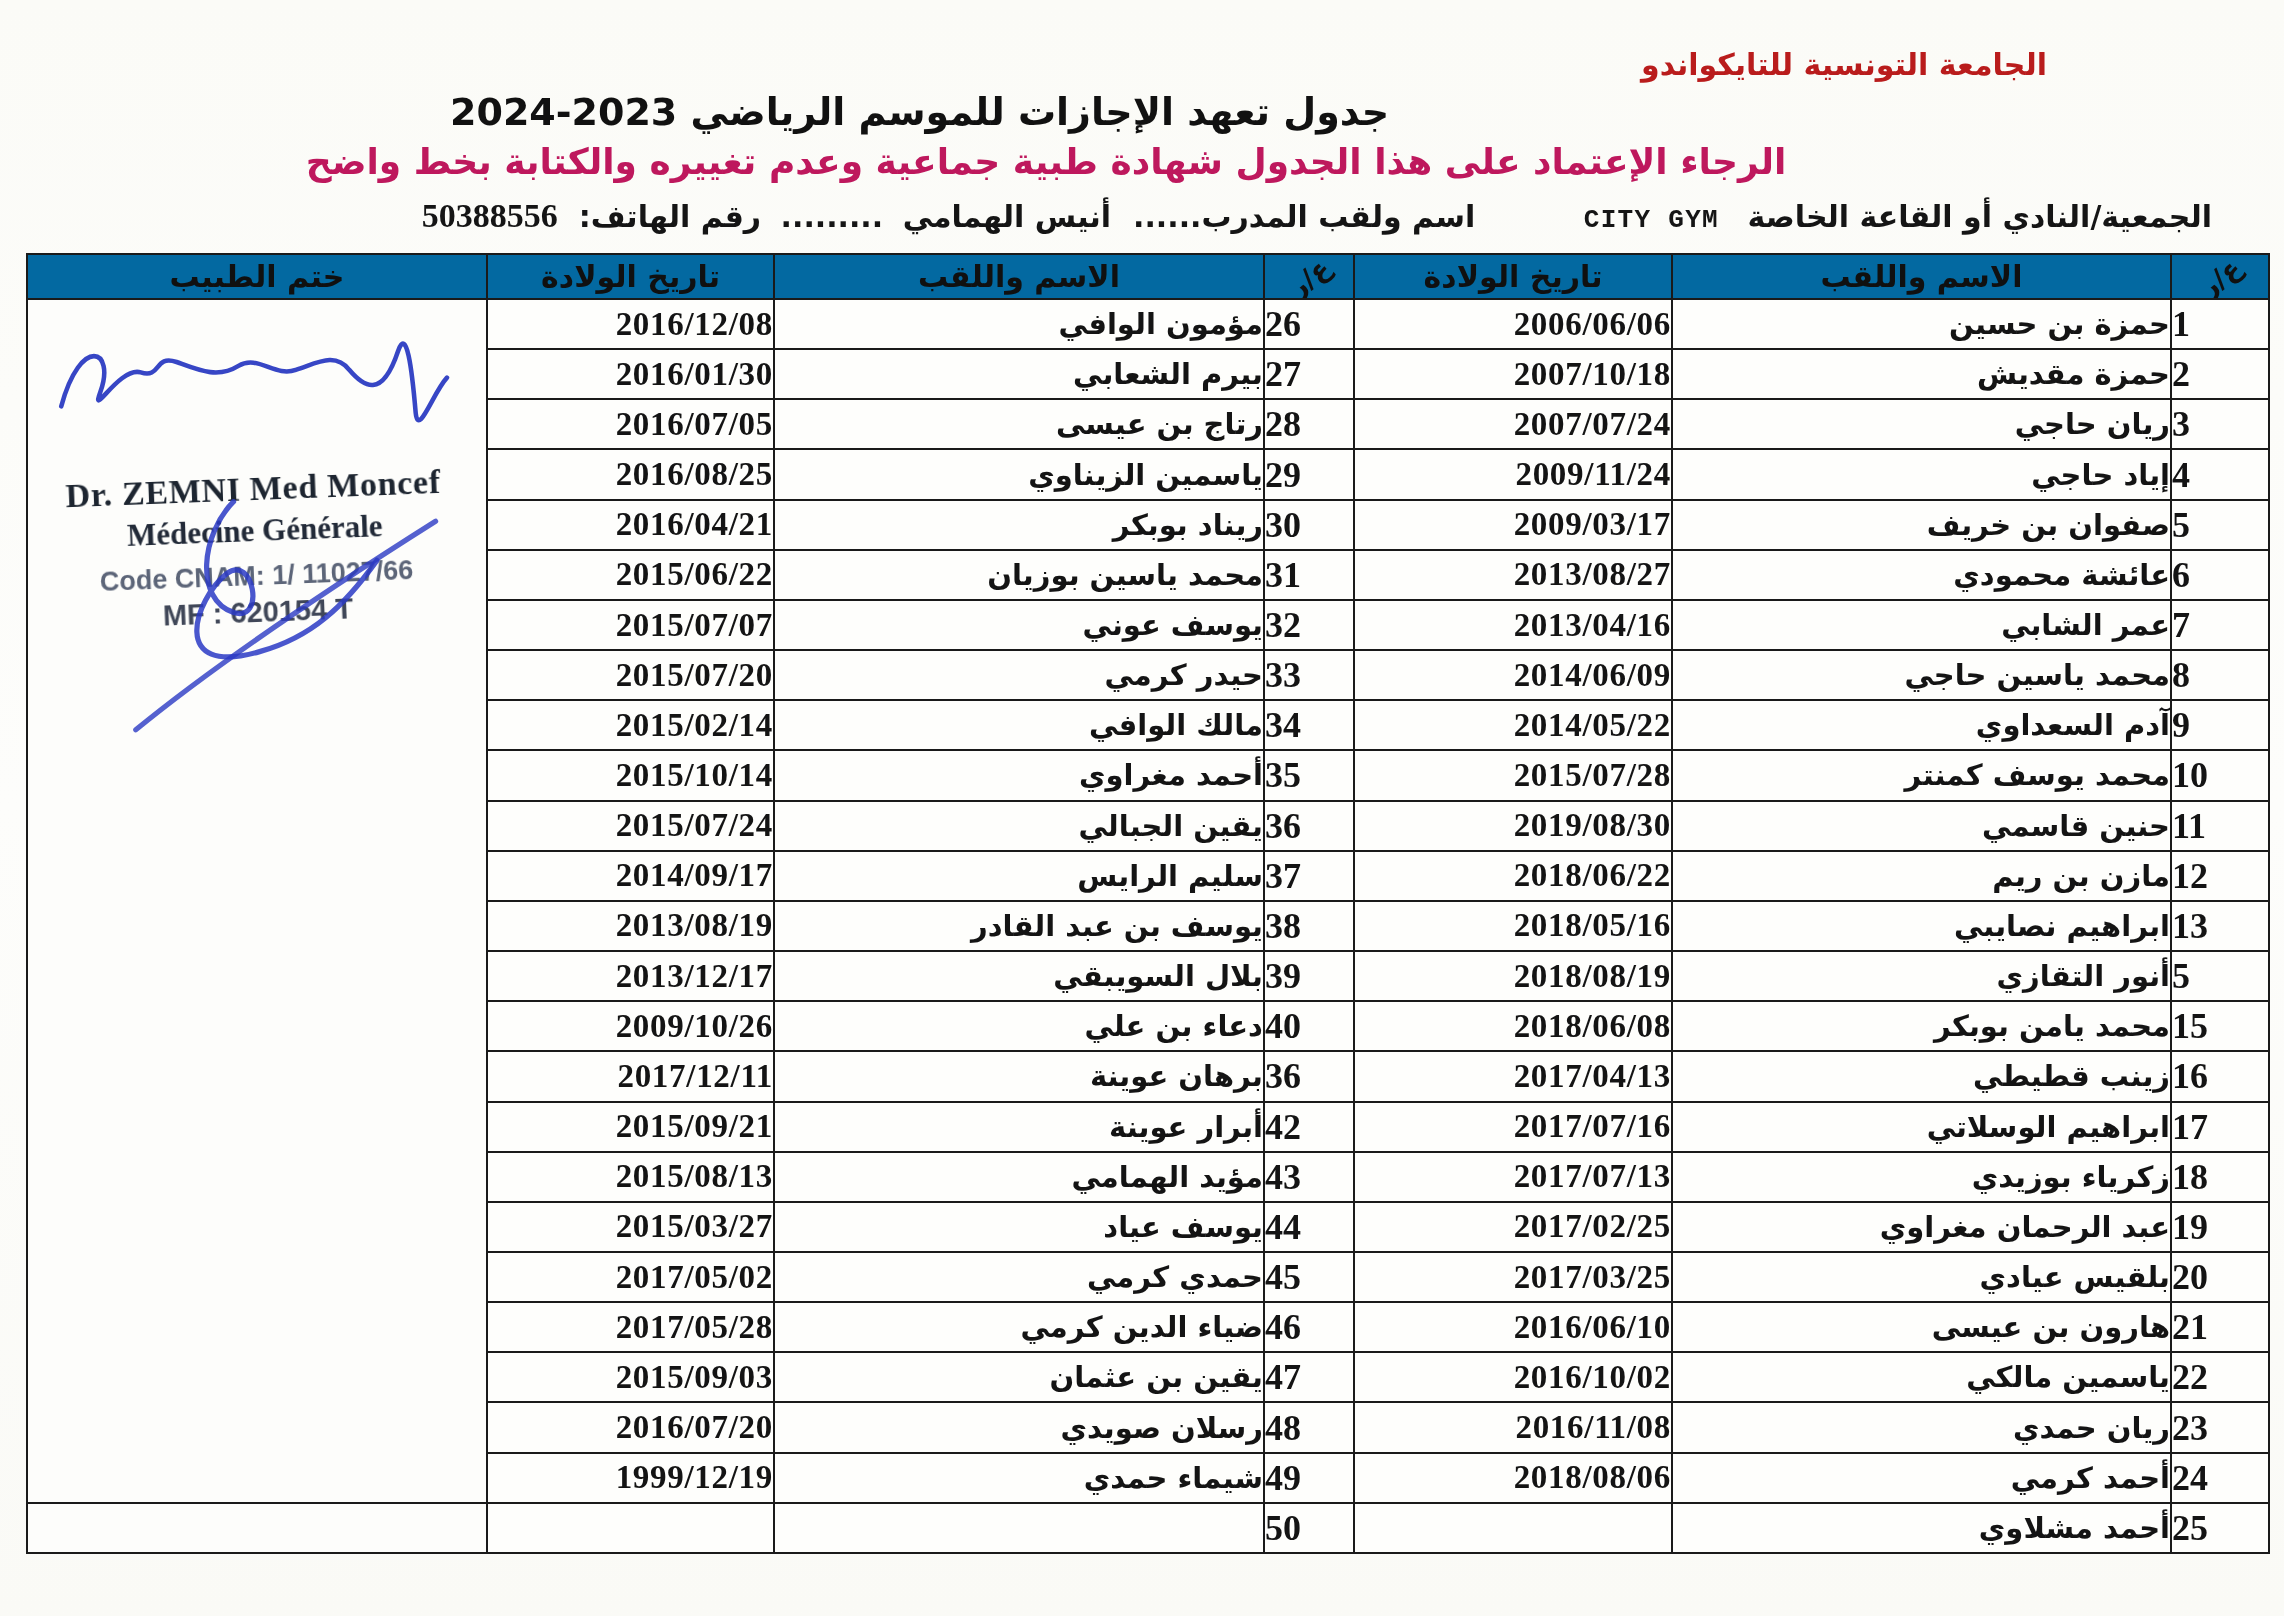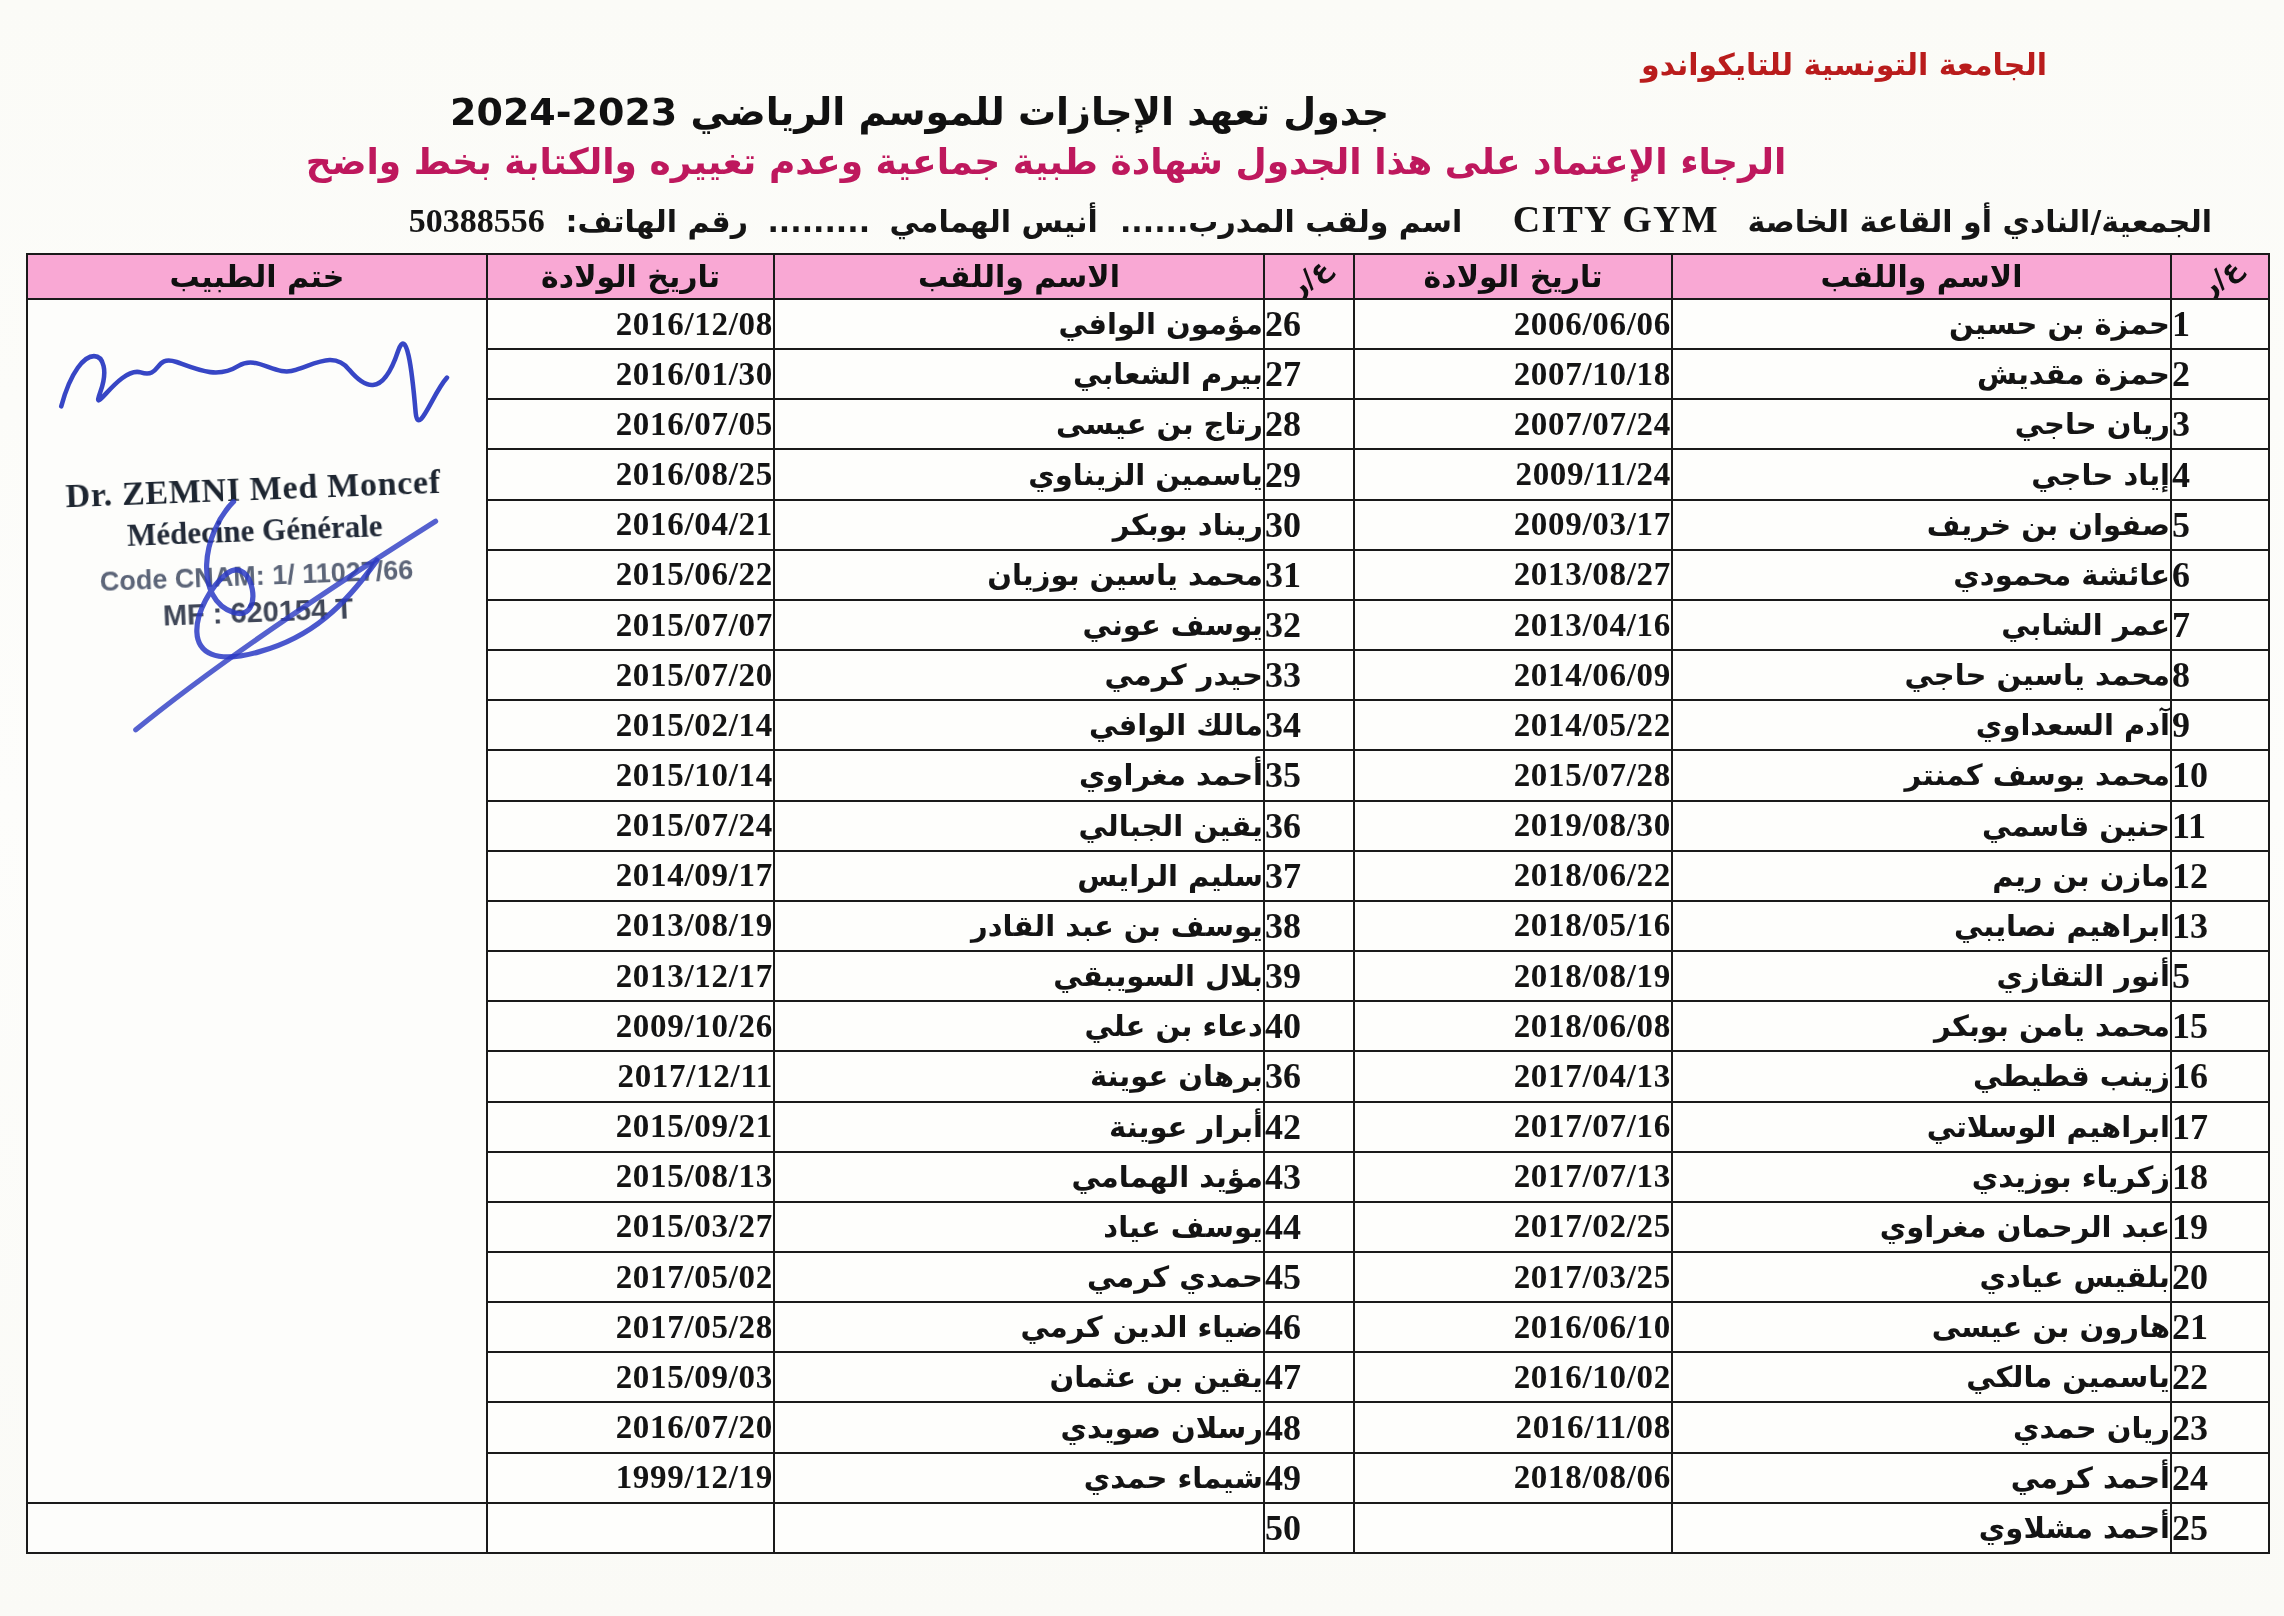--- a/index.html
+++ b/index.html
@@ -19,21 +19,21 @@
   }
   .doc-warning{
     position:absolute;top:141px;left:248px;width:1596px;text-align:center;
     font-size:36px;font-weight:800;color:#be185d;direction:rtl;
   }
   .info-line{
     position:absolute;top:197px;left:287px;right:72px;direction:rtl;
     font-size:30px;font-weight:700;white-space:nowrap;color:#151515;
   }
   .info-line .club-label{margin-left:18px;}
-  .info-line .club-name{font-family:Liberation Serif, serif;font-weight:800;letter-spacing:1.3px;margin-left:40px;font-size:38px;}
+  .info-line .club-name{font-family:Liberation Mono, monospace;font-weight:800;letter-spacing:1.3px;margin-left:98px;font-size:26px;}
   .info-line .coach-label{margin-left:11.7px;}
   .info-line .coach-name{margin-left:9px;}
   .info-line .dots{margin-left:9px;letter-spacing:1.3px;}
   .info-line .phone-label{margin-left:10.4px;}
   .info-line .phone-number{font-family:"Liberation Serif",serif;font-weight:800;font-size:34px;letter-spacing:0.7px;}
 
   table.roster{
     position:absolute;top:253px;left:26px;width:2241px;height:1301px;
     border-collapse:collapse;table-layout:fixed;direction:rtl;background:#fefefc;
   }
@@ -41,21 +41,21 @@
   table.roster col.c-name1{width:499px;}
   table.roster col.c-date1{width:318px;}
   table.roster col.c-num2{width:90px;}
   table.roster col.c-name2{width:490px;}
   table.roster col.c-date2{width:287px;}
   table.roster col.c-stamp{width:460px;}
   table.roster th,table.roster td{
     border:2px solid #1a1a1a;padding:0;overflow:hidden;
   }
   table.roster thead th{
-    height:43px;background:#f9a8d4;font-size:30px;font-weight:800;color:#101010;
+    height:43px;background:#0369a1;font-size:30px;font-weight:800;color:#101010;
     text-align:center;vertical-align:middle;
   }
   th.h-num span{display:inline-block;transform:rotate(-38deg);font-size:27px;}
   table.roster tbody tr{height:50px;}
   td.cell-num{
     font-family:"Liberation Serif",serif;font-weight:700;font-size:36px;
     text-align:left;vertical-align:middle;direction:ltr;
   }
   td.cell-name{
     font-size:29px;font-weight:700;text-align:right;vertical-align:middle;

